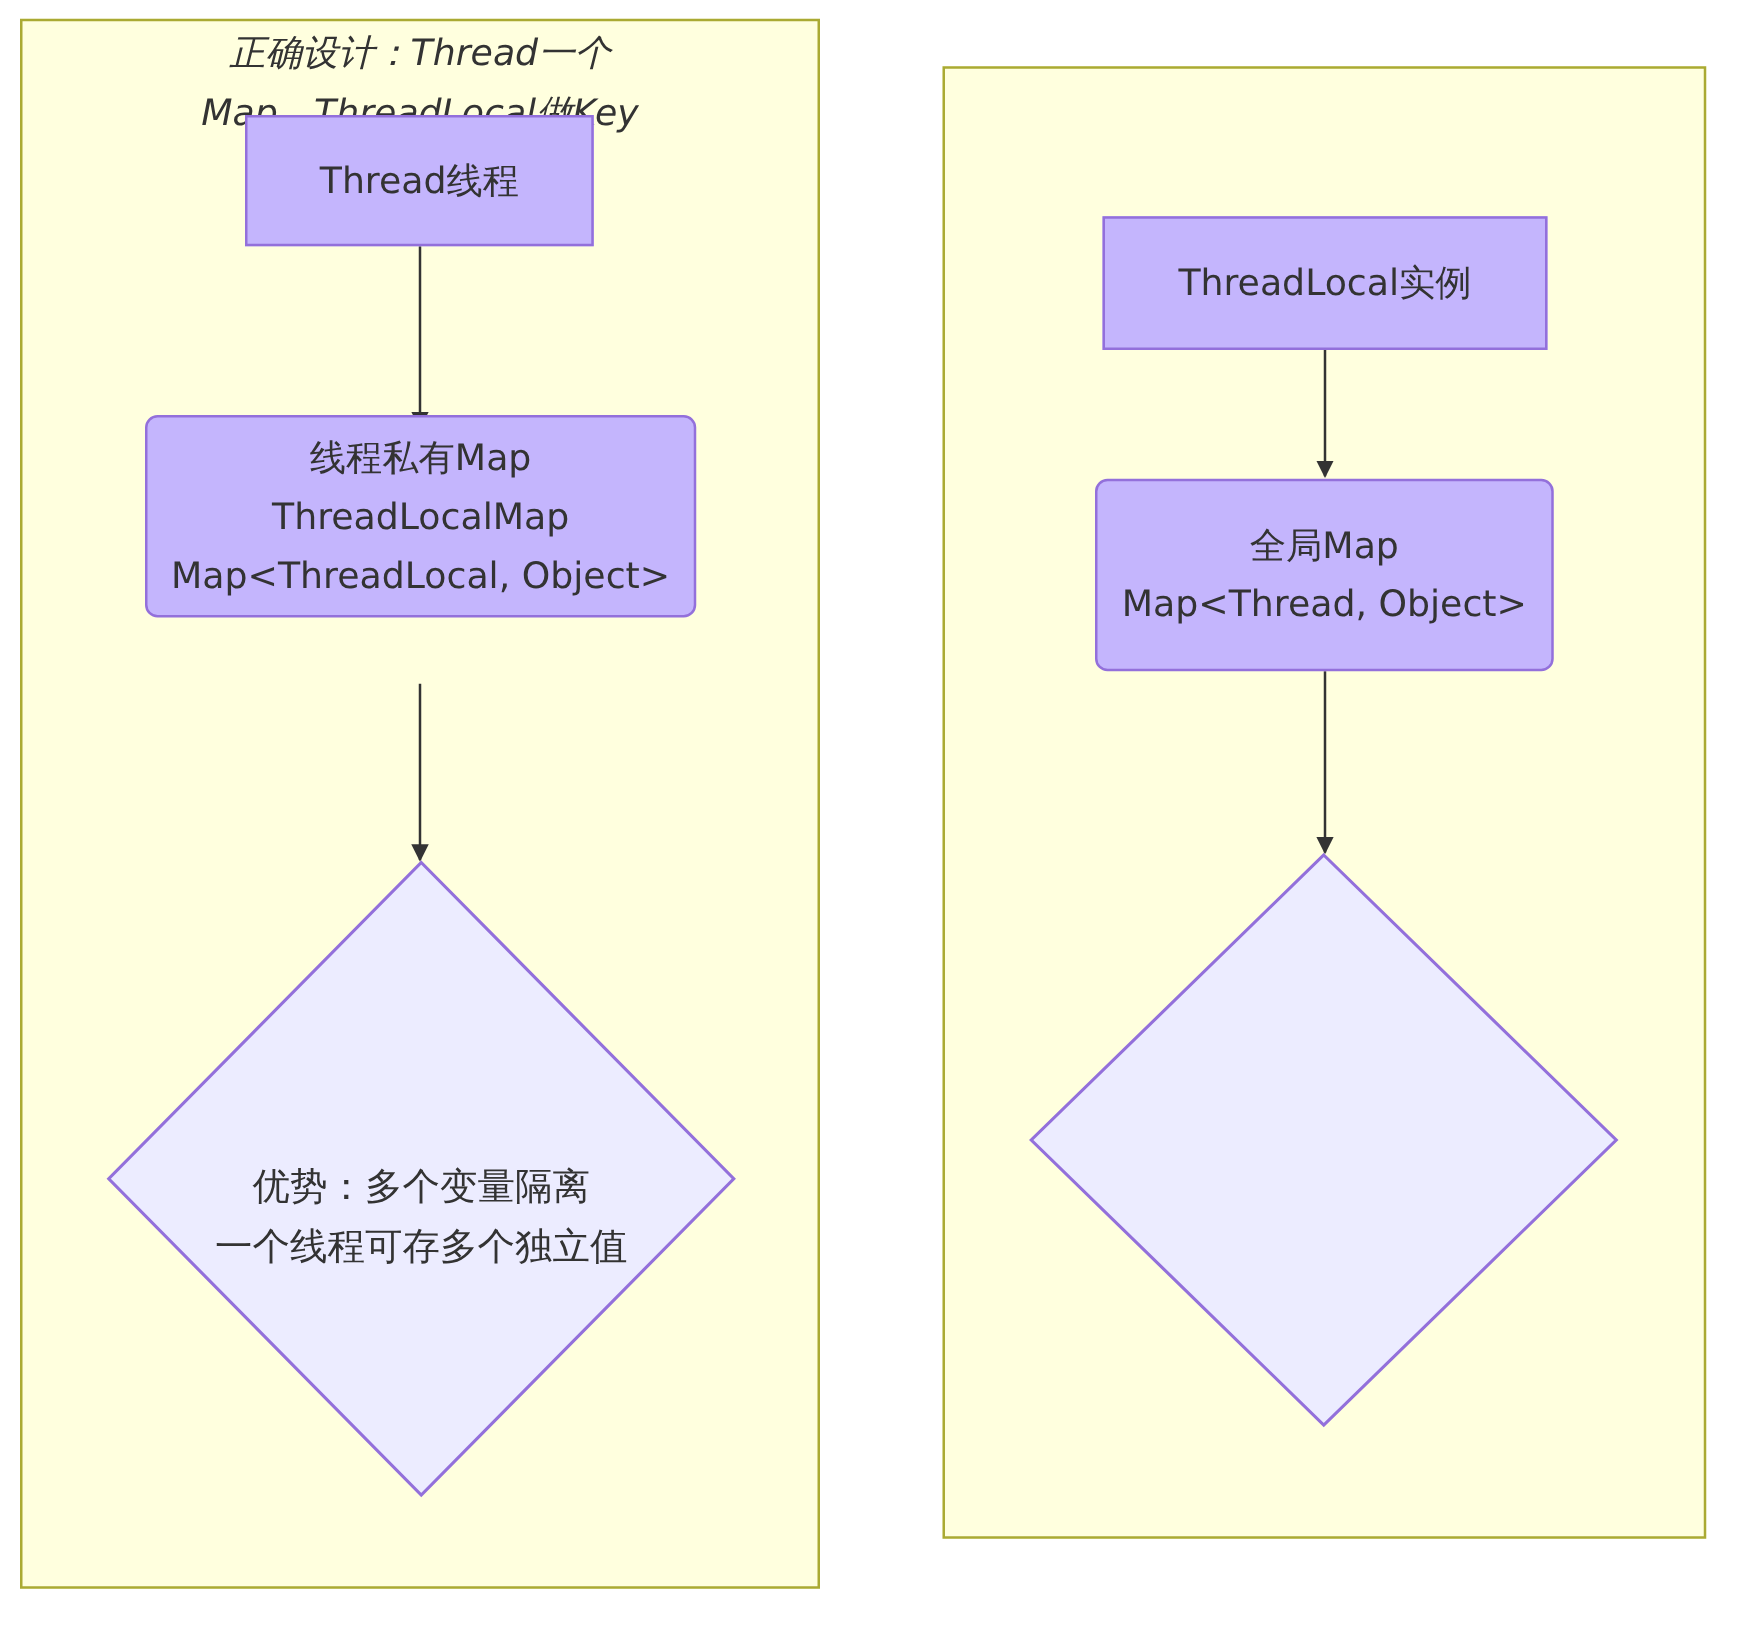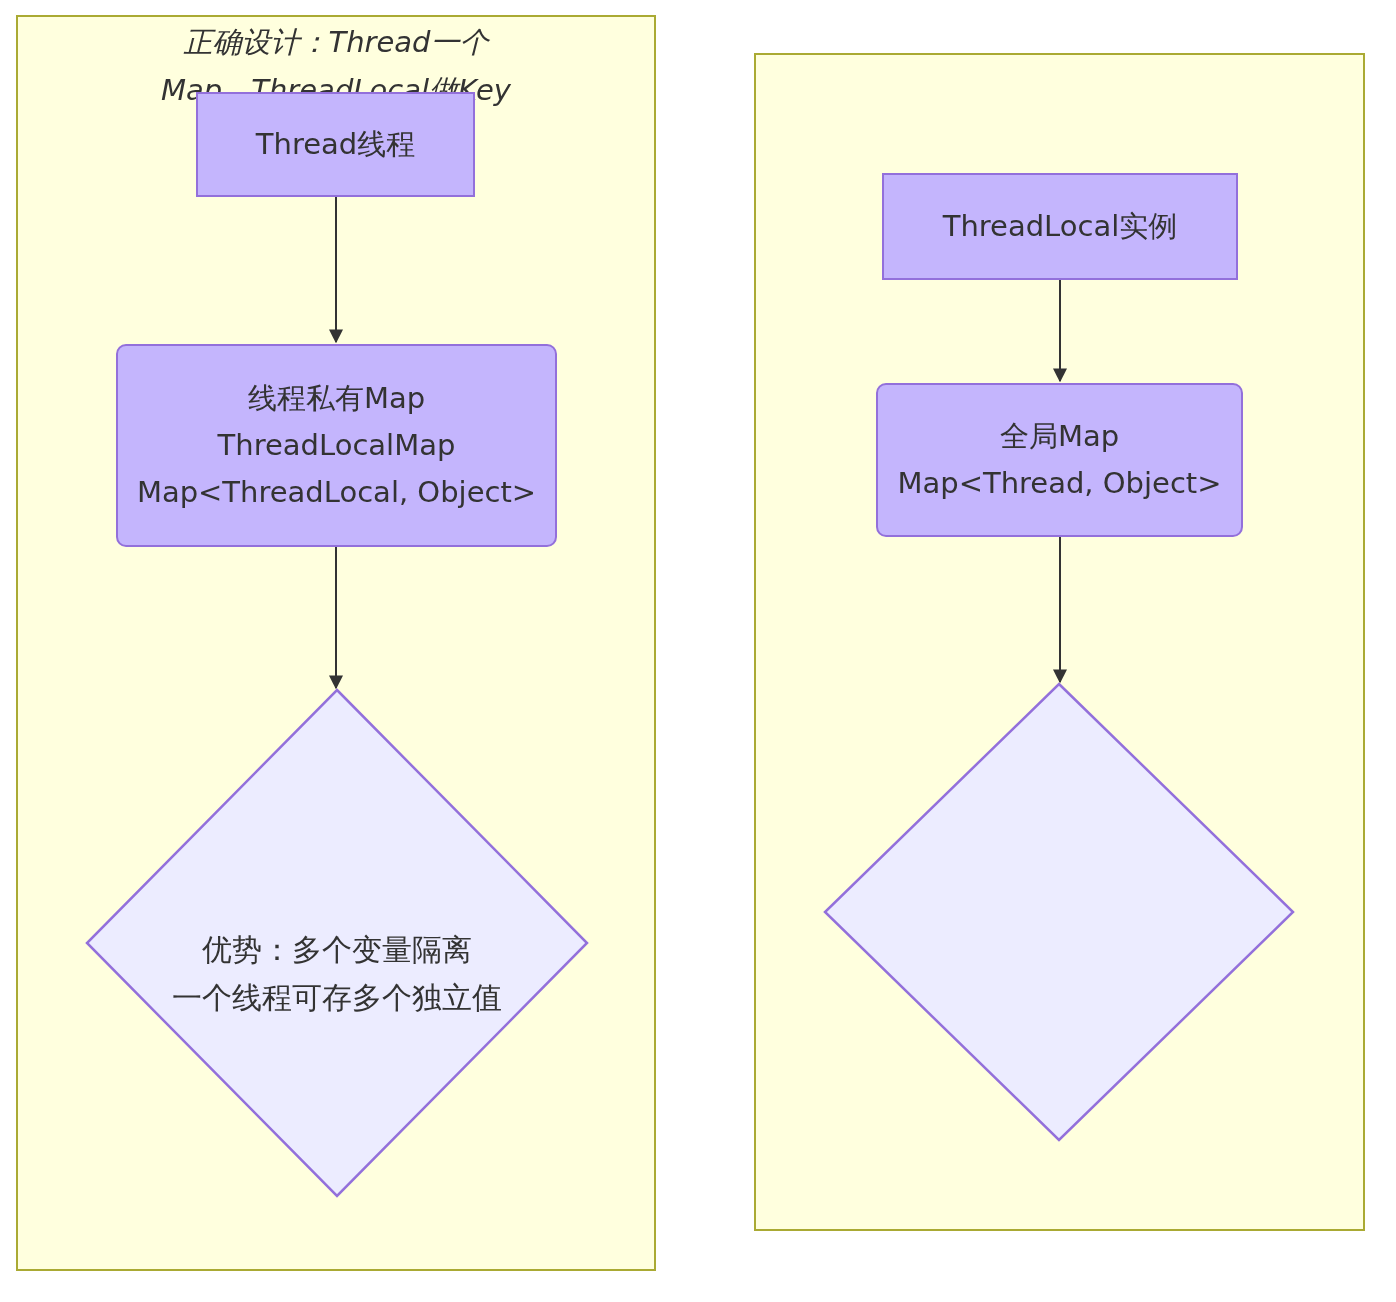--- a/index.html
+++ b/index.html
@@ -51,21 +51,21 @@
     justify-content: center;
     text-align: center;
     font-size: 29px;
     line-height: 47px;
     white-space: pre-line;
     z-index: 3;
   }
   .node.rounded { border-radius: 10px; }
 
   #node-l1 { left: 196px; top: 92px;  width: 279px; height: 105px; }
-  #node-l2 { left: 116px; top: 344px; width: 441px; height: 203px; }
+  #node-l2 { left: 116px; top: 332px; width: 441px; height: 162px; }
   #node-r1 { left: 882px; top: 129px; width: 356px; height: 107px; margin-top: 44px; }
   #node-r2 { left: 876px; top: 383px; width: 367px; height: 154px; }
 
   .diamond-label {
     position: absolute;
     text-align: center;
     white-space: pre-line;
     font-size: 30px;
     line-height: 48px;
     color: #333333;

